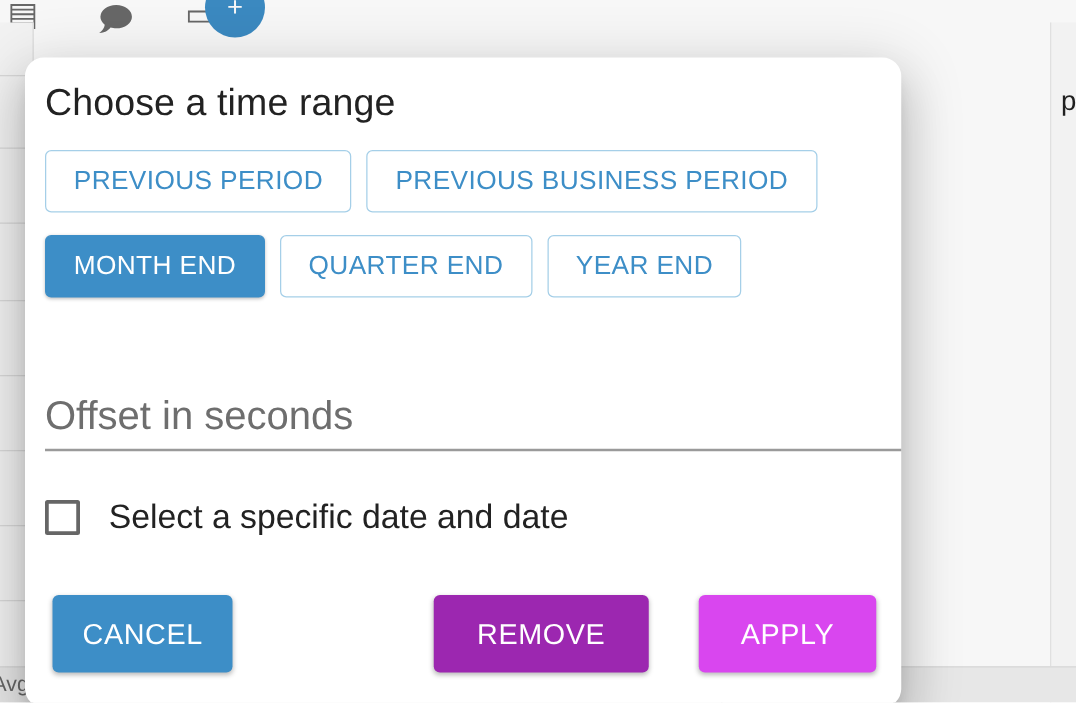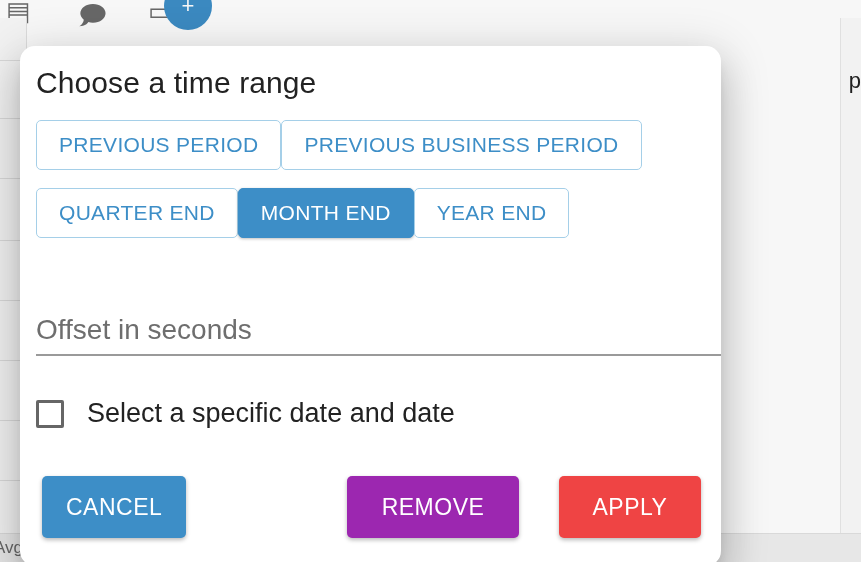--- a/index.html
+++ b/index.html
@@ -161,21 +161,21 @@
     font-size: 30px;
     color: #222222;
     font-weight: 400;
     letter-spacing: .1px;
   }
 
   .chip-row {
     position: absolute;
     left: 16px;
     display: flex;
-    gap: 0;
+    gap: 12px;
   }
   .chip-row-1 { top: 74px; }
   .chip-row-2 { top: 142px; }
 
   .chip {
     border: 1px solid #a5cfe8;
     background: #ffffff;
     color: #3d8ec7;
     border-radius: 5px;
     font-size: 21px;
@@ -202,21 +202,21 @@
     left: 16px;
     top: 268px;
     width: 795px;
   }
   .offset-input {
     width: 100%;
     border: none;
     outline: none;
     background: transparent;
     font-family: "Liberation Sans", sans-serif;
-    font-size: 28px;
+    font-size: 32px;
     color: #222;
     padding: 0 0 8px 0;
     box-sizing: border-box;
   }
   .offset-input::placeholder {
     color: #6e6e6e;
     opacity: 1;
   }
   .offset-underline {
     width: 100%;
@@ -266,21 +266,21 @@
     cursor: pointer;
     box-shadow: 0 2px 4px rgba(0,0,0,.28);
     display: flex;
     align-items: center;
     justify-content: center;
     padding: 0 24px;
     text-align: right;
   }
   .btn-cancel { left: 2px;   background: #3d8ec7; min-width: 140px; }
   .btn-remove { right: 182px; background: #9c27b0; min-width: 172px; }
-  .btn-apply  { right: 0;    background: #ef4444; min-width: 142px; }
+  .btn-apply  { right: 0;    background: #d946ef; min-width: 142px; }
 </style>
 </head>
 <body>
 
 <div id="bg-page">
 
   <div class="bg-toolbar">
     <span class="bg-icon icon-grid" style="font-size:26px;">▤</span>
     <span class="bg-icon icon-comment" style="font-size:26px;">🗩</span>
     <span class="bg-icon icon-box" style="font-size:26px;">▭</span>
@@ -315,22 +315,22 @@
 <div id="dialog">
 
   <div class="dlg-title">Choose a time range</div>
 
   <div class="chip-row chip-row-1">
     <div class="chip">PREVIOUS PERIOD</div>
     <div class="chip">PREVIOUS BUSINESS PERIOD</div>
   </div>
 
   <div class="chip-row chip-row-2">
+    <div class="chip selected">MONTH END</div>
     <div class="chip">QUARTER END</div>
-    <div class="chip selected">MONTH END</div>
     <div class="chip">YEAR END</div>
   </div>
 
   <div class="offset-field">
     <input class="offset-input" type="text" placeholder="Offset in seconds" style="">
     <div class="offset-underline"></div>
   </div>
 
   <div class="checkbox-row">
     <div class="cbox"></div>

